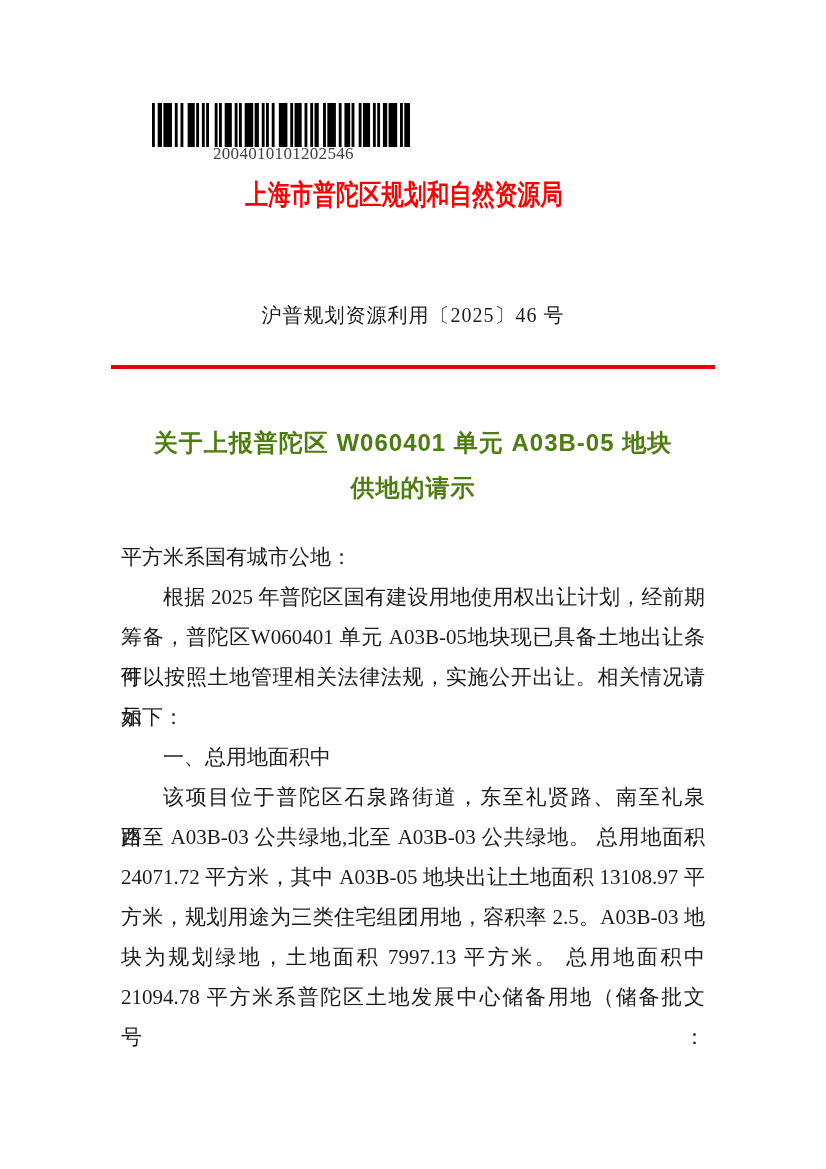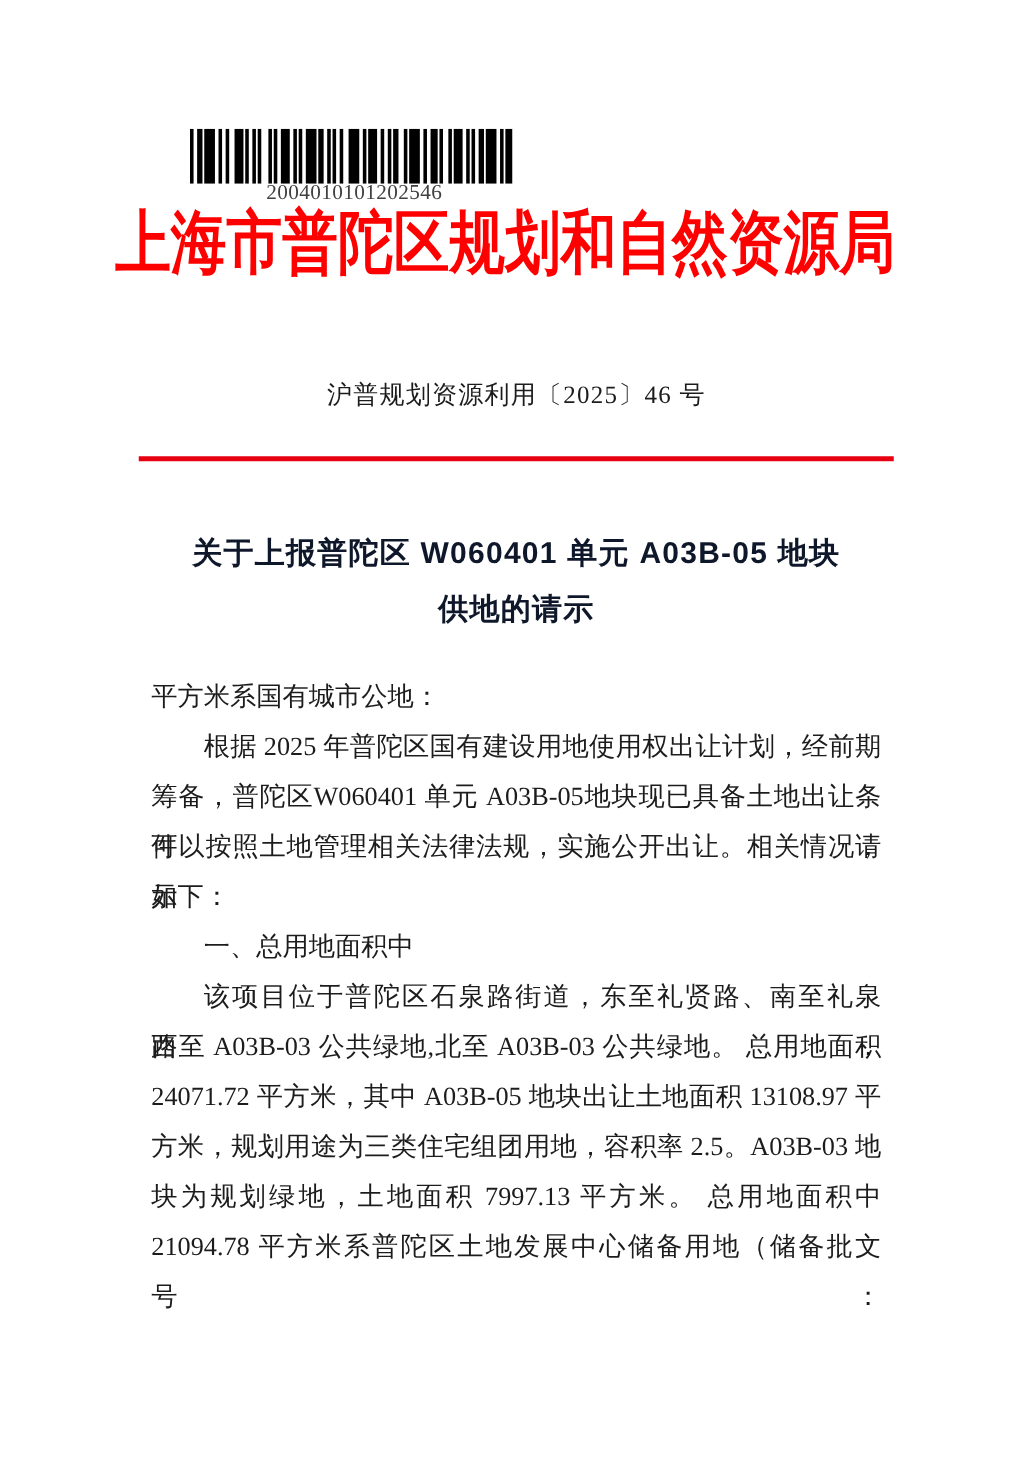--- a/index.html
+++ b/index.html
@@ -34,21 +34,21 @@
     color: #404040;
   }
   .org-title {
     position: absolute;
     left: 0;
     top: 170px;
     width: 808px;
     text-align: center;
     font-family: "Liberation Serif", "DejaVu Serif", serif;
     font-weight: bold;
-    font-size: 55px;
+    font-size: 28px;
     line-height: 50px;
     white-space: nowrap;
   }
   .org-title .squeeze {
     display: inline-block;
     transform: scaleX(0.81);
     transform-origin: 50% 50%;
   }
   .doc-number {
     position: absolute;
@@ -72,21 +72,21 @@
     left: 111px;
     top: 420px;
     width: 604px;
     margin: 0;
     text-align: center;
     font-family: "Liberation Sans", "DejaVu Sans", sans-serif;
     font-weight: bold;
     font-size: 24px;
     line-height: 45px;
     letter-spacing: 1px;
-    color: #0f172a;
+    color: #4d7c0f;
   }
   .body-block {
     position: absolute;
     left: 121px;
     top: 537px;
     width: 584px;
   }
   .body-line {
     height: 40px;
     line-height: 40px;

